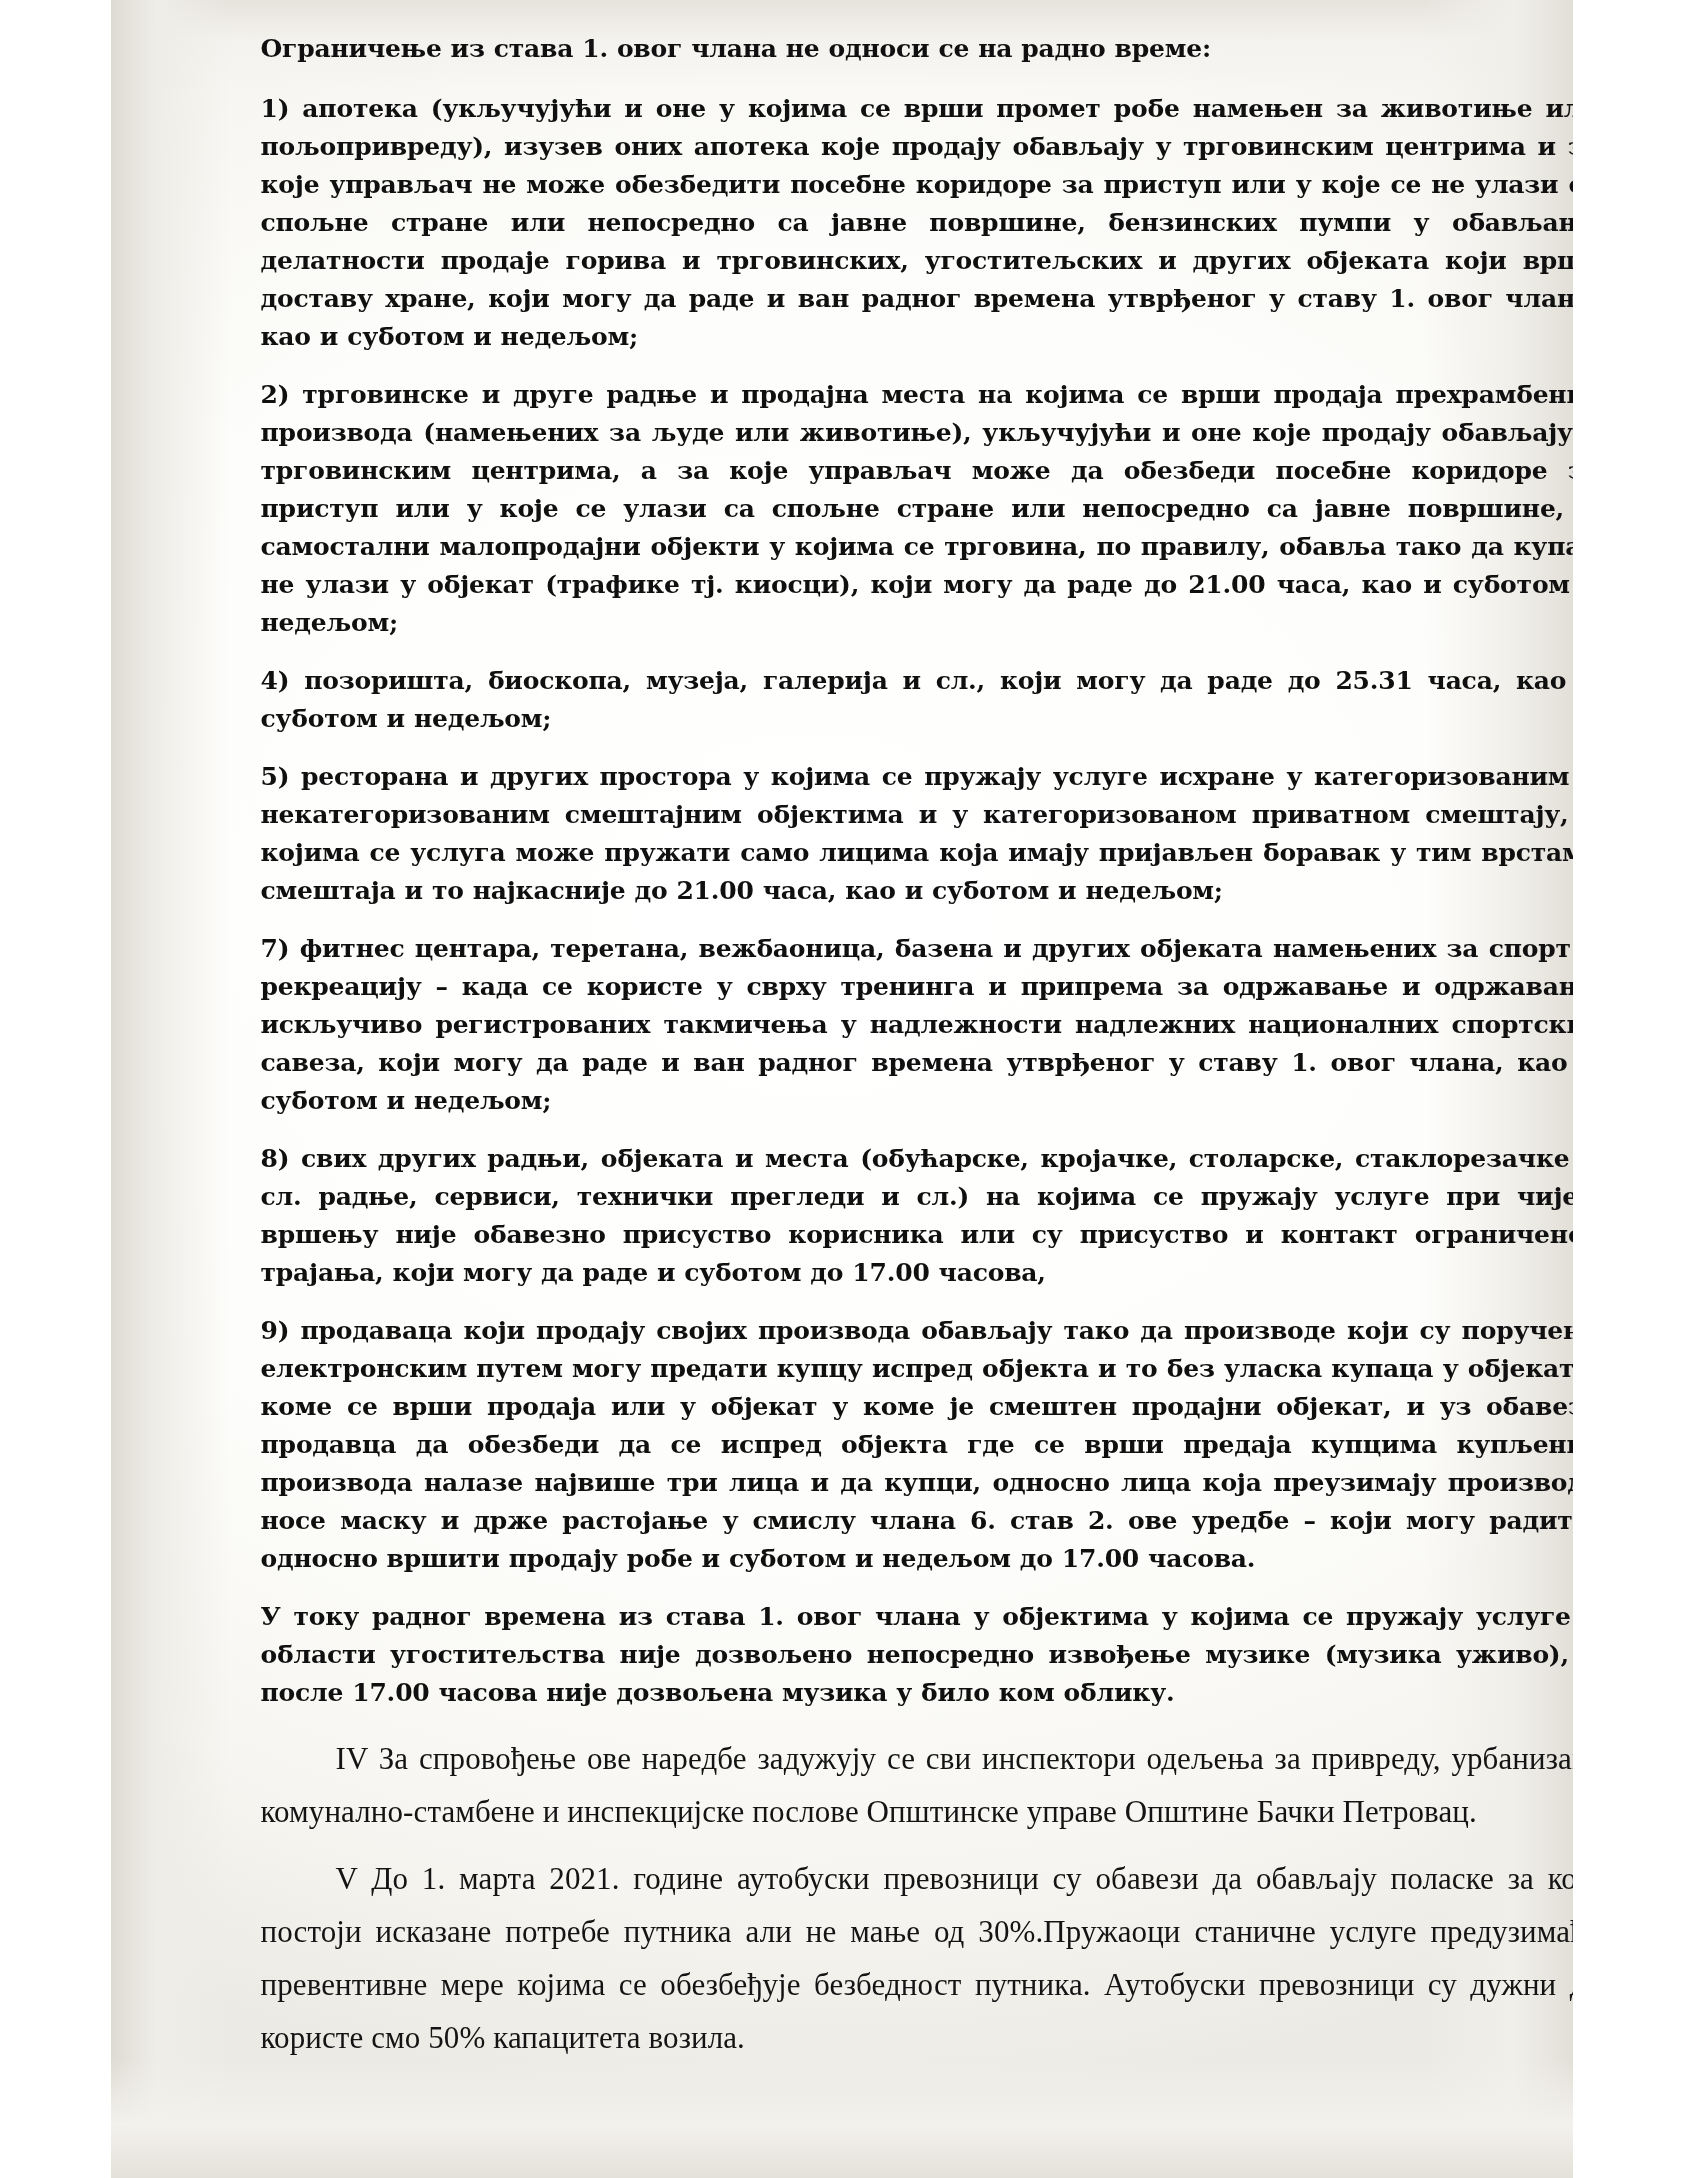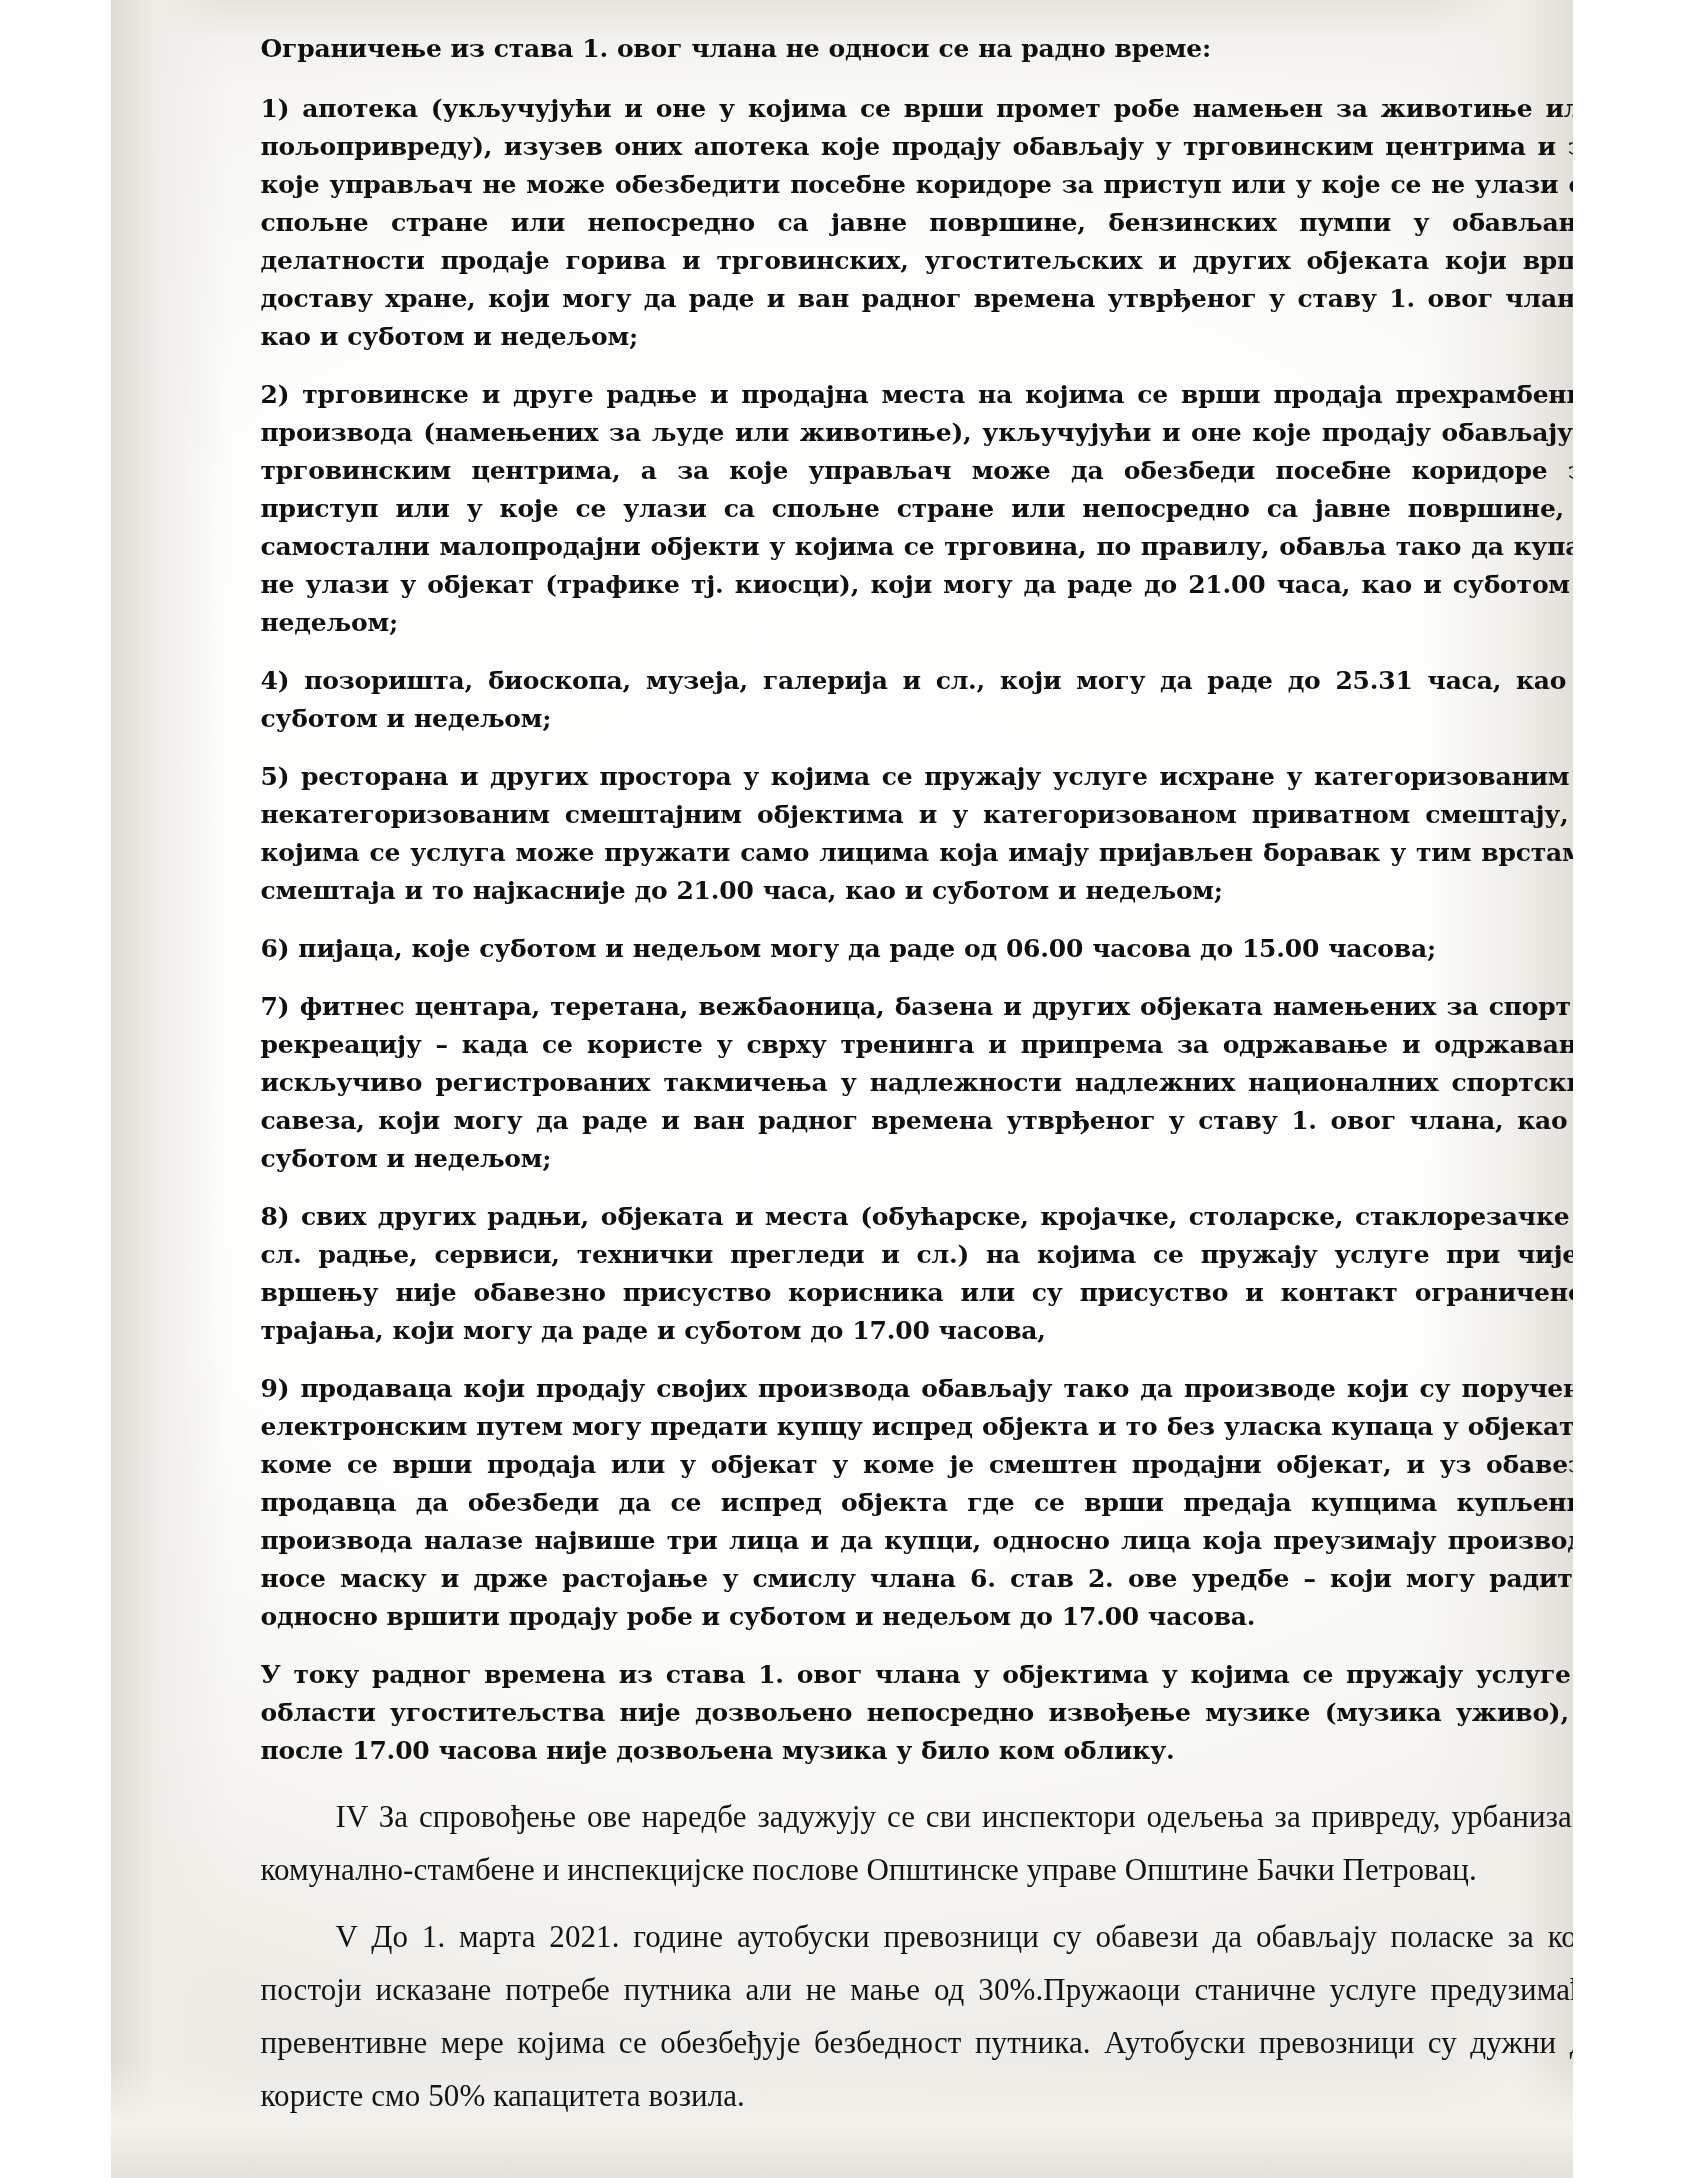--- a/index.html
+++ b/index.html
@@ -107,21 +107,20 @@
 
     <p class="body">1) апотека (укључујући и оне у којима се врши промет робе намењен за животиње или пољопривреду), изузев оних апотека које продају обављају у трговинским центрима и за које управљач не може обезбедити посебне коридоре за приступ или у које се не улази са спољне стране или непосредно са јавне површине, бензинских пумпи у обављању делатности продаје горива и трговинских, угоститељских и других објеката који врше доставу хране, који могу да раде и ван радног времена утврђеног у ставу 1. овог члана, као и суботом и недељом;</p>
 
     <p class="body">2) трговинске и друге радње и продајна места на којима се врши продаја прехрамбених производа (намењених за људе или животиње), укључујући и оне које продају обављају у трговинским центрима, а за које управљач може да обезбеди посебне коридоре за приступ или у које се улази са спољне стране или непосредно са јавне површине, и самостални малопродајни објекти у којима се трговина, по правилу, обавља тако да купац не улази у објекат (трафике тј. киосци), који могу да раде до 21.00 часа, као и суботом и недељом;</p>
 
 
     <p class="body">4) позоришта, биоскопа, музеја, галерија и сл., који могу да раде до 25.31 часа, као и суботом и недељом;</p>
 
     <p class="body">5) ресторана и других простора у којима се пружају услуге исхране у категоризованим и некатегоризованим смештајним објектима и у категоризованом приватном смештају, у којима се услуга може пружати само лицима која имају пријављен боравак у тим врстама смештаја и то најкасније до 21.00 часа, као и суботом и недељом;</p>
 
-    <p class="body">6) пијаца, које суботом и недељом могу да раде од 06.00 часова до 15.00 часова;</p>
 
     <p class="body">7) фитнес центара, теретана, вежбаоница, базена и других објеката намењених за спорт и рекреацију – када се користе у сврху тренинга и припрема за одржавање и одржавање искључиво регистрованих такмичења у надлежности надлежних националних спортских савеза, који могу да раде и ван радног времена утврђеног у ставу 1. овог члана, као и суботом и недељом;</p>
 
     <p class="body">8) свих других радњи, објеката и места (обућарске, кројачке, столарске, стаклорезачке и сл. радње, сервиси, технички прегледи и сл.) на којима се пружају услуге при чијем вршењу није обавезно присуство корисника или су присуство и контакт ограниченог трајања, који могу да раде и суботом до 17.00 часова,</p>
 
     <p class="body">9) продаваца који продају својих производа обављају тако да производе који су поручени електронским путем могу предати купцу испред објекта и то без уласка купаца у објекат у коме се врши продаја или у објекат у коме је смештен продајни објекат, и уз обавезу продавца да обезбеди да се испред објекта где се врши предаја купцима купљених производа налазе највише три лица и да купци, односно лица која преузимају производе носе маску и држе растојање у смислу члана 6. став 2. ове уредбе – који могу радити, односно вршити продају робе и суботом и недељом до 17.00 часова.</p>
 
     <p class="body">У току радног времена из става 1. овог члана у објектима у којима се пружају услуге у области угоститељства није дозвољено непосредно извођење музике (музика уживо), а после 17.00 часова није дозвољена музика у било ком облику.</p>
 
     <p class="closing gap-before-iv">IV За спровођење ове наредбе задужују се сви инспектори одељења за привреду, урбанизам, комунално-стамбене и инспекцијске послове Општинске управе Општине Бачки Петровац.</p>

